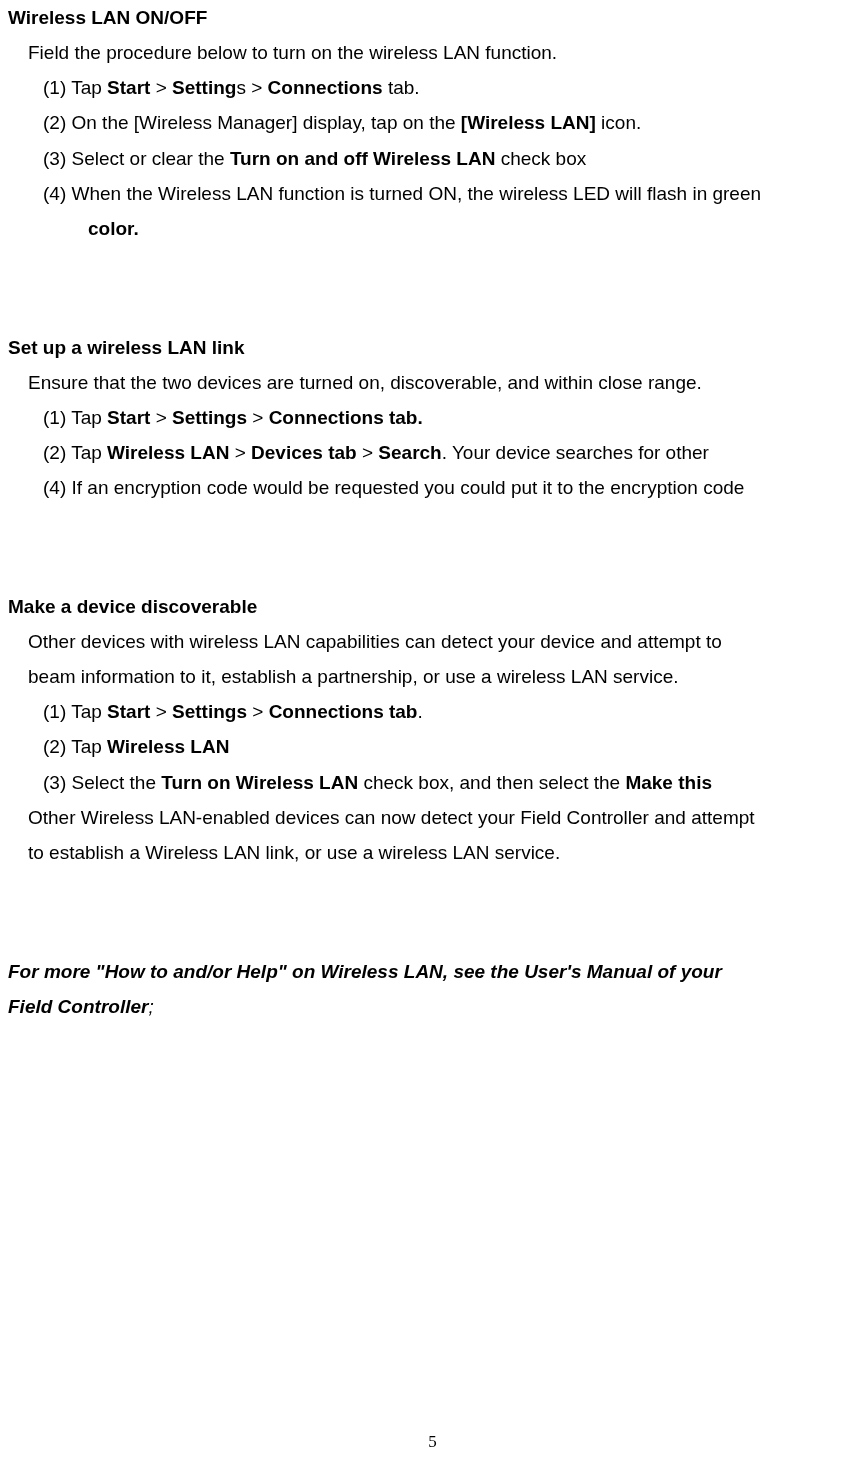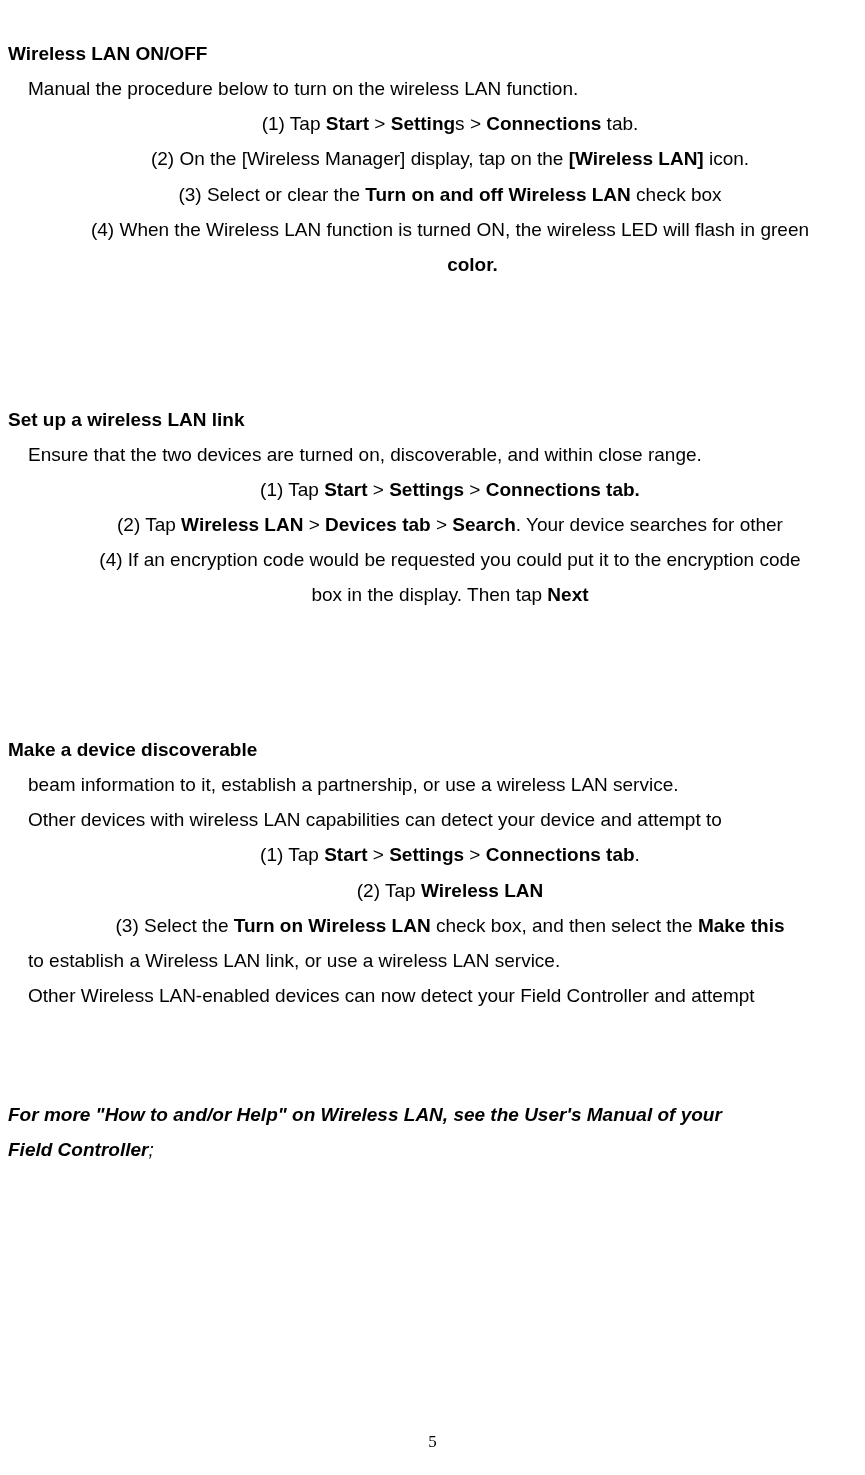--- a/index.html
+++ b/index.html
@@ -13,28 +13,26 @@
       background: #fff;
       font-family: Arial, Helvetica, sans-serif;
       font-size: 19px;
       line-height: 1.85;
       color: #000;
       padding: 0 8px;
       position: relative;
     }
     .section-title {
       font-weight: bold;
-      margin-top: 36px;
     }
     .intro {
       padding-left: 20px;
     }
     .step-list {
       padding-left: 35px;
-      text-align: center;
     }
     .step-list .sub-indent {
       padding-left: 45px;
       font-weight: bold;
     }
     .gap {
       height: 2.2em;
     }
     .bold { font-weight: bold; }
     .italic { font-style: italic; }
@@ -46,21 +44,21 @@
       text-align: center;
       font-family: "Times New Roman", serif;
       font-size: 17px;
     }
   </style>
 </head>
 <body>
 
 <div>
   <div class="section-title">Wireless LAN ON/OFF</div>
-  <div class="intro">Manual the procedure below to turn on the wireless LAN function.</div>
+  <div class="intro">Field the procedure below to turn on the wireless LAN function.</div>
   <div class="step-list">
     <div>
       <span>(1) Tap </span><span class="bold">Start</span><span> &gt; </span><span class="bold">Setting</span><span>s &gt; </span><span class="bold">Connections</span><span> tab.</span>
     </div>
     <div>
       <span>(2) On the [Wireless Manager] display, tap on the </span><span class="bold">[Wireless LAN]</span><span> icon.</span>
     </div>
     <div>
       <span>(3) Select or clear the </span><span class="bold">Turn on and off Wireless LAN</span><span> check box</span>
     </div>
@@ -78,46 +76,43 @@
   <div class="section-title">Set up a wireless LAN link</div>
   <div class="intro">Ensure that the two devices are turned on, discoverable, and within close range.</div>
   <div class="step-list">
     <div>
       <span>(1) Tap </span><span class="bold">Start</span><span> &gt; </span><span class="bold">Settings</span><span> &gt; </span><span class="bold">Connections tab.</span>
     </div>
     <div>
       <span>(2) Tap </span><span class="bold">Wireless LAN</span><span> &gt; </span><span class="bold">Devices tab</span><span> &gt; </span><span class="bold">Search</span><span>. Your device searches for other</span>
     </div>
     <div>(4) If an encryption code would be requested you could put it to the encryption code</div>
-    <div>
-      <span>box in the display. Then tap </span><span class="bold">Next</span>
-    </div>
   </div>
 </div>
 
 <div class="gap"></div>
 <div class="gap"></div>
 
 <div>
   <div class="section-title">Make a device discoverable</div>
+  <div class="intro">Other devices with wireless LAN capabilities can detect your device and attempt to</div>
   <div class="intro">beam information to it, establish a partnership, or use a wireless LAN service.</div>
-  <div class="intro">Other devices with wireless LAN capabilities can detect your device and attempt to</div>
   <div class="step-list">
     <div>
       <span>(1) Tap </span><span class="bold">Start</span><span> &gt; </span><span class="bold">Settings</span><span> &gt; </span><span class="bold">Connections tab</span><span>.</span>
     </div>
     <div>
       <span>(2) Tap </span><span class="bold">Wireless LAN</span>
     </div>
     <div>
       <span>(3) Select the </span><span class="bold">Turn on Wireless LAN</span><span> check box, and then select the </span><span class="bold">Make this</span>
     </div>
   </div>
+  <div class="intro">Other Wireless LAN-enabled devices can now detect your Field Controller and attempt</div>
   <div class="intro">to establish a Wireless LAN link, or use a wireless LAN service.</div>
-  <div class="intro">Other Wireless LAN-enabled devices can now detect your Field Controller and attempt</div>
 </div>
 
 <div class="gap"></div>
 <div class="gap"></div>
 
 <div>
   <div class="bold italic">For more "How to and/or Help" on Wireless LAN, see the User's Manual of your</div>
   <div>
     <span class="bold italic">Field Controller</span><span class="italic">;</span>
   </div>

